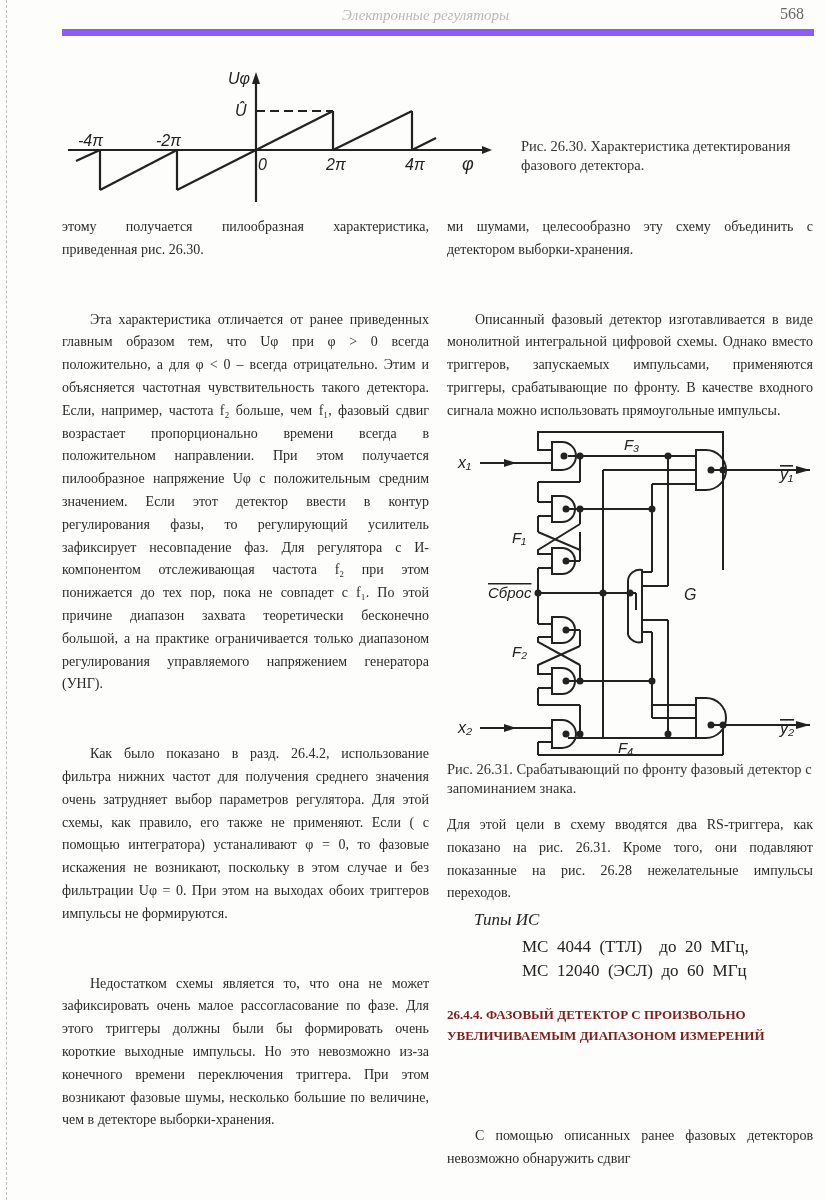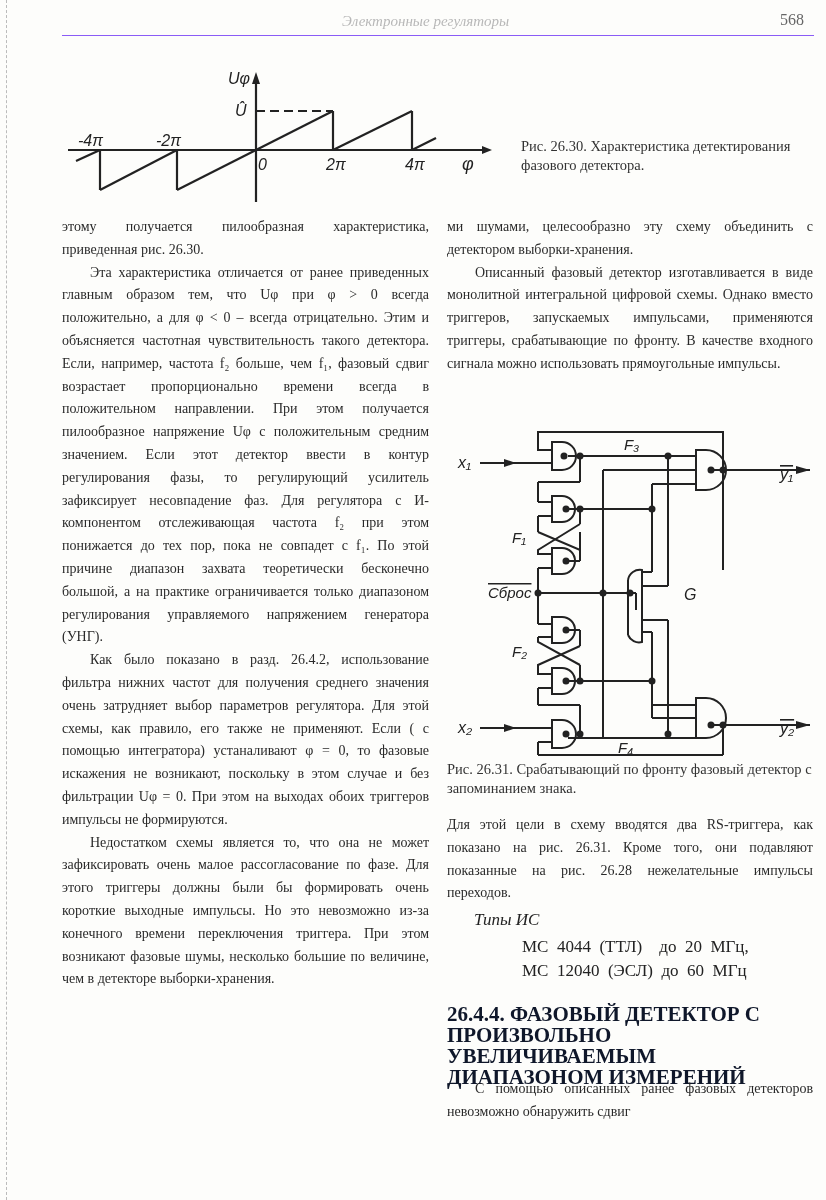--- a/index.html
+++ b/index.html
@@ -5,22 +5,22 @@
   html, body { margin: 0; padding: 0; }
   body {
     width: 826px; height: 1200px; background: #fdfdfb; position: relative; overflow: hidden;
     font-family: "DejaVu Serif", "Liberation Serif", serif; color: #222;
   }
   .edge-line {
     position: absolute; left: 6px; top: 0; width: 1px; height: 1200px;
     border-left: 1px dashed #bbb;
   }
   .running-head {
-    position: absolute; left: 62px; top: 11px; width: 752px; height: 24px;
-    border-bottom: 1px solid #8b5cf6;
+    position: absolute; left: 62px; top: 5px; width: 752px; height: 24px;
+    border-bottom: 7px solid #8b5cf6;
   }
   .running-title {
     position: absolute; left: 280px; top: 2px; font-style: italic; font-size: 15px; color: #b8b8b8;
     font-family: "Liberation Serif", serif;
   }
   .page-number {
     position: absolute; right: 10px; top: 0px; font-size: 16px; color: #666;
     font-family: "Liberation Serif", serif;
   }
   .fig-saw { position: absolute; left: 50px; top: 60px; width: 460px; height: 150px; }
@@ -28,32 +28,32 @@
     position: absolute; left: 521px; top: 137px; width: 295px;
     font-size: 14.5px; line-height: 19px; font-family: "Liberation Serif", serif; color: #333;
   }
   .col {
     position: absolute; font-family: "Liberation Serif", serif; font-size: 14px; line-height: 22.8px;
     text-align: justify; color: #2a2a2a;
   }
   .col-left { left: 62px; top: 216px; width: 367px; }
   .col-right { left: 447px; top: 216px; width: 366px; }
   .para { margin: 0; }
-  .indent { text-indent: 28px; }
+  .indent { text-indent: 28px; margin-top: 47px; }
   .fig-circuit { position: absolute; left: 440px; top: 420px; width: 386px; height: 340px; }
   .fig-circuit-caption {
     position: absolute; left: 447px; top: 760px; width: 366px;
     font-size: 14.5px; line-height: 19px; font-family: "Liberation Serif", serif; color: #333;
   }
   .col-right-2 { left: 447px; top: 814px; width: 366px; }
   .ic-title { position: absolute; left: 474px; top: 910px; font-style: italic; font-size: 17px; font-family: "Liberation Serif", serif; }
   .ic-list { position: absolute; left: 522px; top: 935px; font-size: 17px; line-height: 24px; font-family: "Liberation Serif", serif; white-space: pre; }
   .section-heading {
     position: absolute; left: 447px; top: 1004px; width: 366px;
-    font-weight: bold; font-size: 21px; line-height: 21px; font-family: "Liberation Serif", serif; color: #0f172a;
+    font-weight: bold; font-size: 13px; line-height: 21px; font-family: "Liberation Serif", serif; color: #7f1d1d;
   }
   .col-right-3 { left: 447px; top: 1078px; width: 366px; }
   svg text { font-family: "Liberation Sans", sans-serif; font-style: italic; fill: #222; }
 </style>
 </head>
 <body>
 
 <div class="edge-line"></div>
 
 <div class="running-head">

